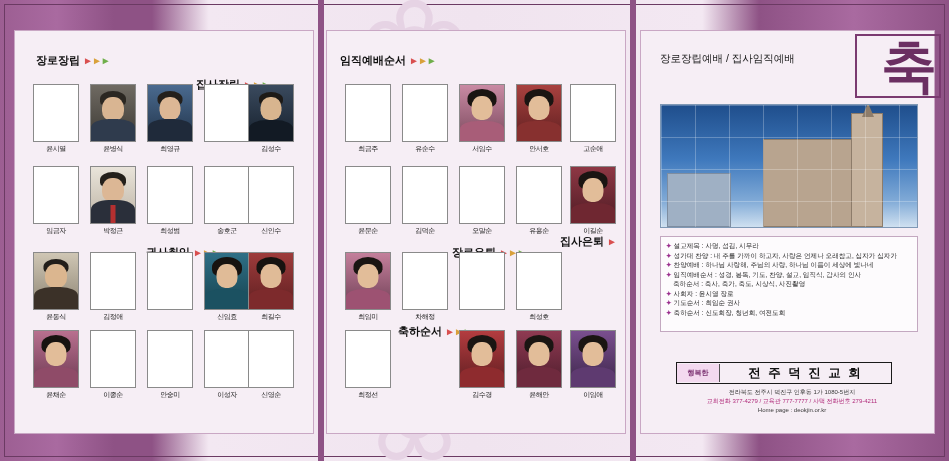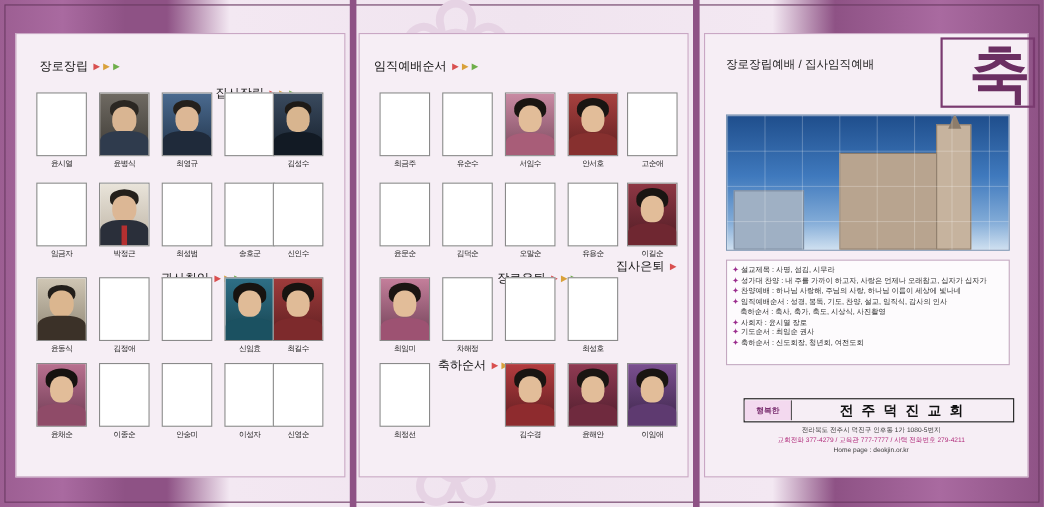--- a/index.html
+++ b/index.html
@@ -14,21 +14,21 @@
   .panel{position:absolute;background:#f6eef5;border:1px solid #c9a7c4;box-sizing:border-box;}
   .panel-left{left:14px;top:30px;width:300px;height:404px;}
   .panel-mid{left:326px;top:30px;width:300px;height:404px;}
   .panel-right{left:640px;top:30px;width:295px;height:404px;background:#f6eef5;}
 
   .vstripe{position:absolute;top:0;height:461px;background:#8e5285;}
 
   .big-flower{position:absolute;color:#e6d3e4;font-size:130px;line-height:1;user-select:none;}
 
   
-  .sect{position:absolute;font-size:11px;font-weight:normal;color:#111;white-space:nowrap;}
+  .sect{position:absolute;font-size:11px;font-weight:bold;color:#111;white-space:nowrap;}
   .sect .arrows{color:#c0392b;letter-spacing:-1px;margin-left:3px;font-size:10px;}
   .sect .arrows i{font-style:normal;}
   .a1{color:#d94f4f}.a2{color:#d9a13a}.a3{color:#6fae4a}
 
   
   .cell{position:absolute;}
   .photo{width:46px;height:58px;border:1px solid #8a8a8a;box-sizing:border-box;background:#fff;overflow:hidden;position:relative;}
   .photo.empty{background:#ffffff;}
   .nm{width:52px;margin-left:-3px;text-align:center;font-size:7px;color:#222;margin-top:2px;letter-spacing:-0.5px;}
 
@@ -53,21 +53,21 @@
   .ci-building{position:absolute;right:54px;bottom:0;width:98px;height:86px;background:#b8a48f;border:1px solid #8d7c6a;}
   .ci-tower{position:absolute;right:34px;bottom:0;width:30px;height:112px;background:#c6b39e;border:1px solid #8d7c6a;}
   .ci-spire{position:absolute;right:43px;bottom:110px;width:0;height:0;border-left:6px solid transparent;border-right:6px solid transparent;border-bottom:14px solid #8d7c6a;}
   .ci-cross-v{position:absolute;right:48px;bottom:122px;width:2px;height:14px;background:#f2efe6;}
   .ci-left{position:absolute;left:6px;bottom:0;width:62px;height:52px;background:#9fb0c4;border:1px solid #7e8da0;}
 
   .infobox{position:absolute;left:660px;top:236px;width:258px;height:96px;background:#fdfbfd;border:1px solid #c3a8c0;box-sizing:border-box;padding:4px 5px;}
   .iline{font-size:6.6px;color:#2a2a2a;line-height:1.45;white-space:nowrap;}
   .iline b{color:#9b2d8e;font-weight:bold;margin-right:2px;}
 
-  .logo-wrap{position:absolute;left:676px;top:362px;width:246px;height:22px;border:1.5px solid #1a1a1a;box-sizing:border-box;display:flex;align-items:center;}
+  .logo-wrap{position:absolute;left:676px;top:362px;width:216px;height:22px;border:1.5px solid #1a1a1a;box-sizing:border-box;display:flex;align-items:center;}
   .logo-badge{width:42px;height:18px;background:#f3d9ef;border-right:1px solid #555;display:flex;align-items:center;justify-content:center;font-size:7px;color:#7a2f70;font-weight:bold;}
   .logo-text{flex:1;text-align:center;font-size:12.5px;font-weight:bold;color:#111;letter-spacing:2px;}
   .addr{position:absolute;left:676px;top:388px;width:232px;text-align:center;font-size:6px;color:#3a3a3a;line-height:1.5;}
   .addr .hl{color:#b02a7a;}
 </style>
 </head>
 <body>
 
 <div id="page">
   <div class="bg-outer"></div>

